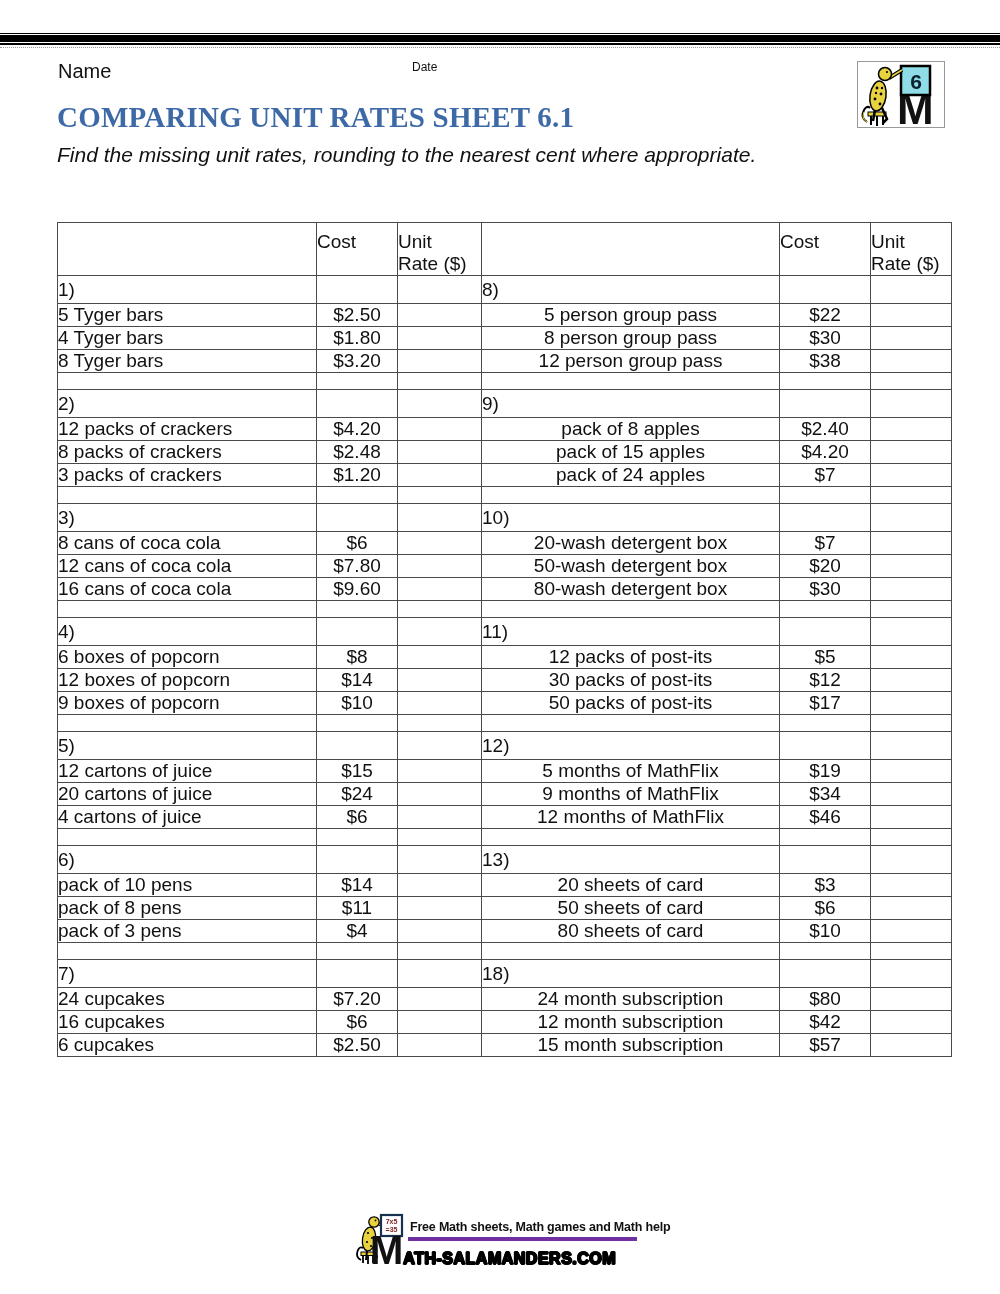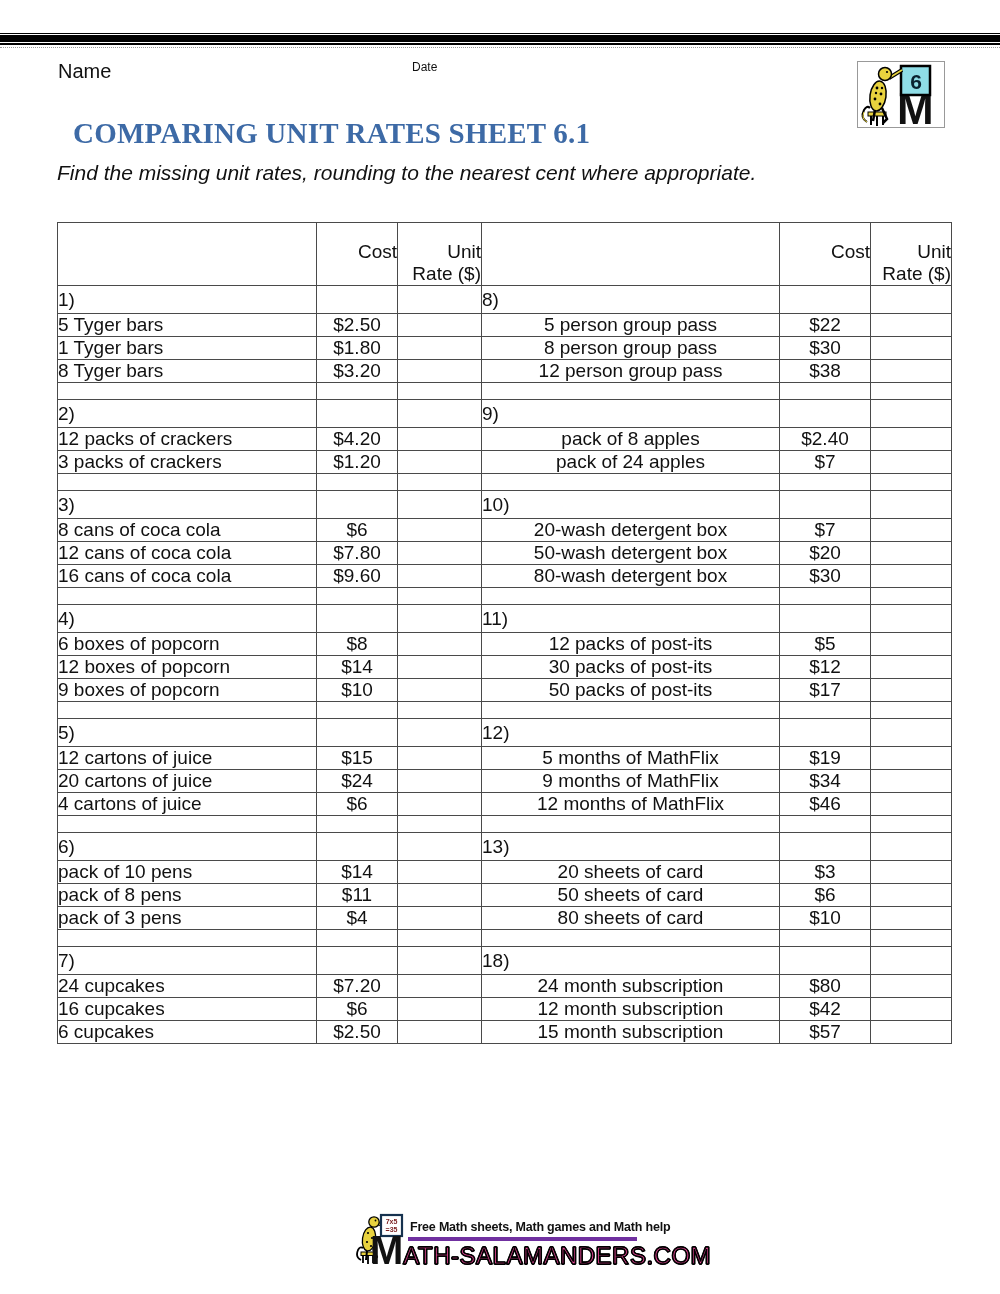--- a/index.html
+++ b/index.html
@@ -18,51 +18,51 @@
   .topbar{position:absolute;left:0;top:33px;width:1000px;}
   .tb-a{height:1px;background:#000;margin-bottom:1px;}
   .tb-b{height:7px;background:#000;margin-bottom:1px;}
   .tb-c{height:2px;background:#000;margin-bottom:2px;}
   .tb-d{height:0;border-top:1px dotted #9a9a9a;}
   
   .name-label{position:absolute;left:58px;top:60px;font-size:20px;}
   .date-label{position:absolute;left:412px;top:60px;font-size:12px;}
   .corner-logo{position:absolute;left:857px;top:61px;width:88px;height:67px;}
   .title{
-    position:absolute;left:57px;top:101px;margin:16px;
+    position:absolute;left:57px;top:101px;margin:0;
     font-family:"Liberation Serif","DejaVu Serif",serif;
     font-size:29px;font-weight:600;color:var(--title-blue);letter-spacing:.2px;white-space:nowrap;
   }
   .instr{position:absolute;left:57px;font-size:21px;font-style:italic;white-space:nowrap;}
-  .instr-1{top:161px;}
+  .instr-1{top:143px;}
   .instr-2{top:190px;}
   
   .ws-table{
     position:absolute;left:57px;top:222px;width:894px;
     border-collapse:collapse;table-layout:fixed;font-size:19px;color:#111;
   }
   .ws-table td{border:1px solid var(--table-line);padding:0;white-space:nowrap;overflow:hidden;}
   .header-row{height:50px;}
-  .header-row td{text-align:right;vertical-align:top;line-height:22px;padding-top:18px;font-size:19px;}
+  .header-row td{text-align:left;vertical-align:top;line-height:22px;padding-top:8px;font-size:19px;}
   .number-row{height:28px;}
   .num-l{padding-left:12px;}
   .num-r{padding-left:29px;}
   .item-row{height:21px;}
   .item-l{padding-left:47px;}
   .item-r{text-align:center;}
   .cost{text-align:center;}
   .spacer-row{height:17px;}
   
   .mascot{position:absolute;left:354px;top:1212px;}
   .tagline{position:absolute;left:410px;top:1220px;font-size:12.5px;font-weight:bold;letter-spacing:-.2px;}
   .footer-rule{position:absolute;left:408px;top:1237px;width:229px;height:4px;background:var(--purple-rule);}
   .site{position:absolute;left:370px;top:1228px;white-space:nowrap;}
   .site-m{font-size:40px;font-weight:bold;color:#111;}
   .site-rest{
-    font-size:24px;font-weight:normal;color:#ec4899;letter-spacing:.5px;
+    font-size:16px;font-weight:bold;color:#000000;letter-spacing:.5px;
     -webkit-text-stroke:1.4px #000;
     text-shadow:-1px 0 #000,1px 0 #000,0 -1px #000,0 1px #000;
   }
   
   .sal-fill{fill:var(--salamander-yellow);stroke:#000;}
   .board-cyan{fill:var(--board-cyan);stroke:#000;}
 </style>
 </head>
 <body>
 
@@ -136,21 +136,21 @@
         </tr>
         <tr class="item-row">
           <td class="item-l">5 Tyger bars</td>
           <td class="cost">$2.50</td>
           <td></td>
           <td class="item-r">5 person group pass</td>
           <td class="cost">$22</td>
           <td></td>
         </tr>
         <tr class="item-row">
-          <td class="item-l">1 Tyger bars</td>
+          <td class="item-l">4 Tyger bars</td>
           <td class="cost">$1.80</td>
           <td></td>
           <td class="item-r">8 person group pass</td>
           <td class="cost">$30</td>
           <td></td>
         </tr>
         <tr class="item-row">
           <td class="item-l">8 Tyger bars</td>
           <td class="cost">$3.20</td>
           <td></td>
@@ -173,20 +173,28 @@
           <td class="num-r">9)</td>
           <td></td>
           <td></td>
         </tr>
         <tr class="item-row">
           <td class="item-l">12 packs of crackers</td>
           <td class="cost">$4.20</td>
           <td></td>
           <td class="item-r">pack of 8 apples</td>
           <td class="cost">$2.40</td>
+          <td></td>
+        </tr>
+        <tr class="item-row">
+          <td class="item-l">8 packs of crackers</td>
+          <td class="cost">$2.48</td>
+          <td></td>
+          <td class="item-r">pack of 15 apples</td>
+          <td class="cost">$4.20</td>
           <td></td>
         </tr>
         <tr class="item-row">
           <td class="item-l">3 packs of crackers</td>
           <td class="cost">$1.20</td>
           <td></td>
           <td class="item-r">pack of 24 apples</td>
           <td class="cost">$7</td>
           <td></td>
         </tr>

